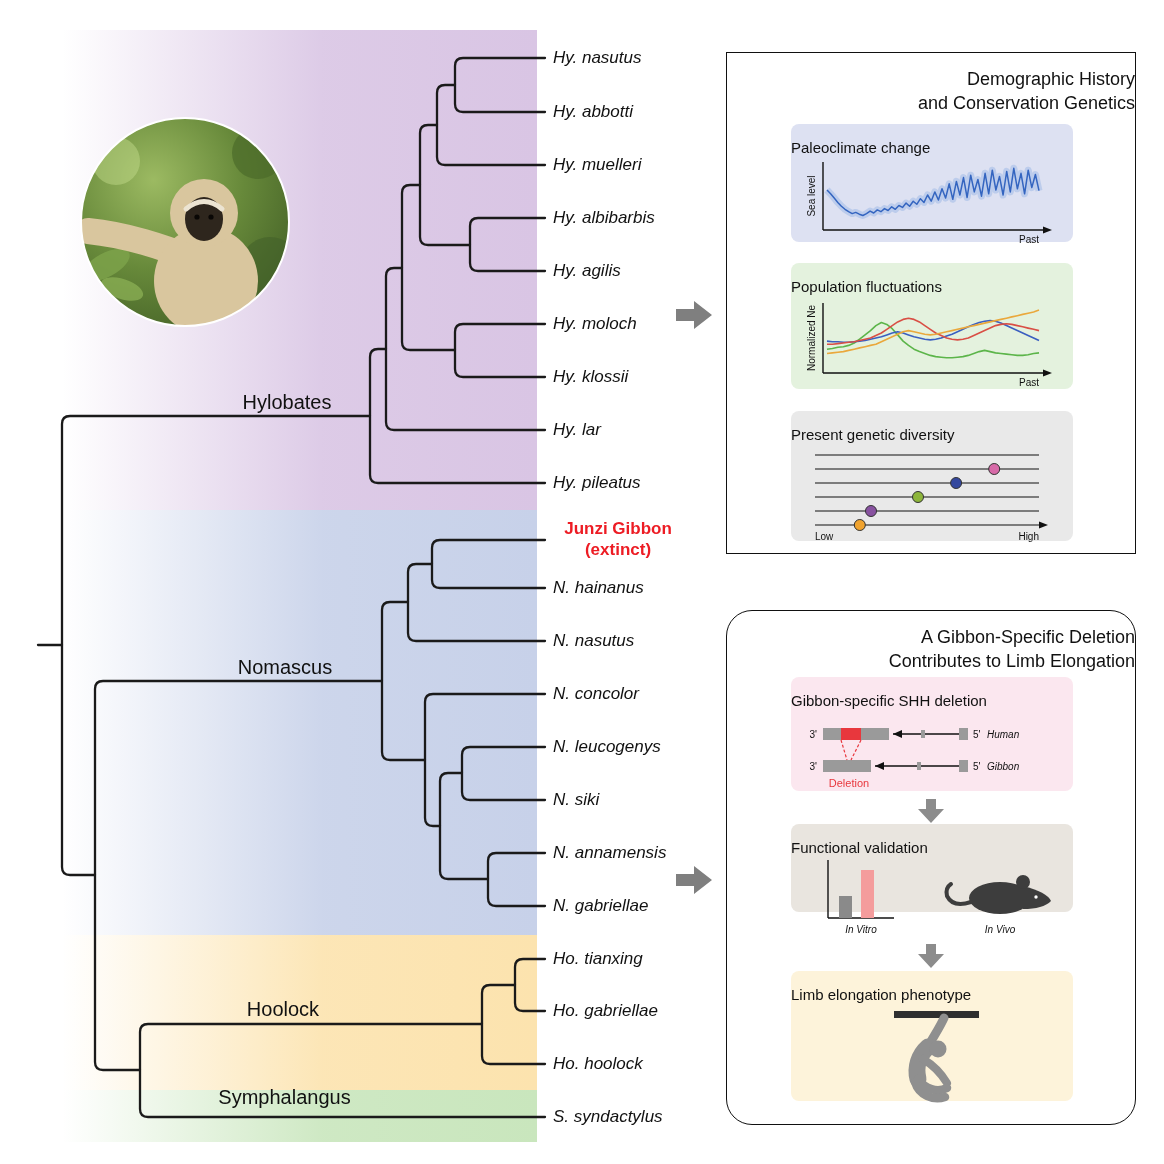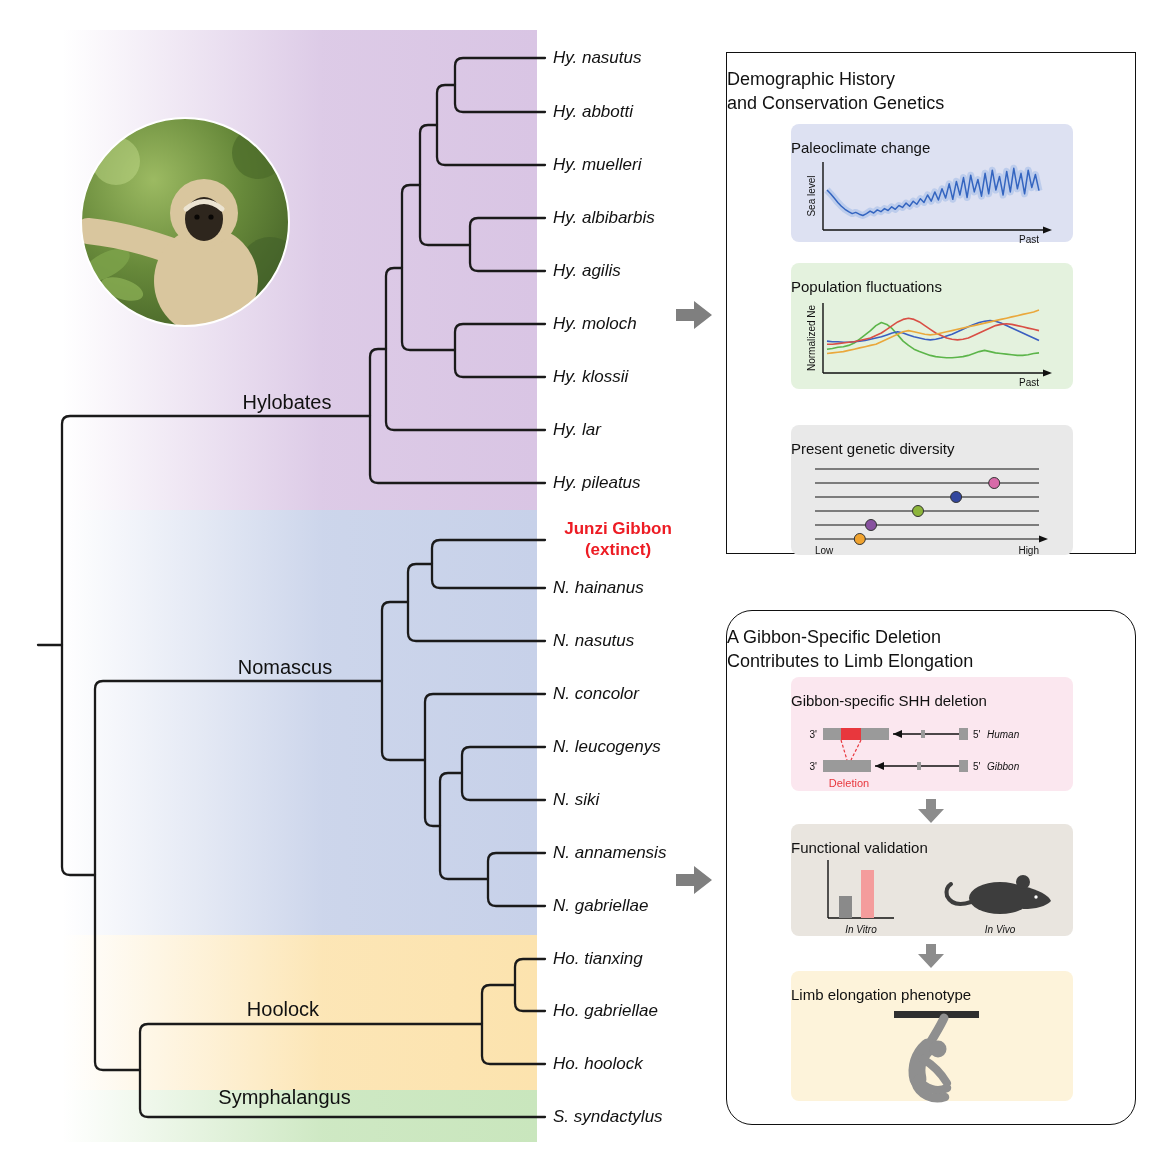--- a/index.html
+++ b/index.html
@@ -21,29 +21,29 @@
 
   .photo{position:absolute;left:80px;top:117px;width:210px;height:210px;}
 
   .flow-arrow-right{position:absolute;width:36px;height:28px;}
   #flow-arrow-1{left:676px;top:301px;}
   #flow-arrow-2{left:676px;top:866px;}
 
   .panel{position:absolute;left:726px;width:410px;background:#fff;border:1.6px solid #111;box-sizing:border-box;}
   #panel-demographic{top:52px;height:502px;}
   #panel-deletion{top:610px;height:515px;border-radius:26px;}
-  .panel-title{margin-top:14px;text-align:left;font-size:18px;line-height:24px;color:#111;}
+  .panel-title{margin-top:14px;text-align:right;font-size:18px;line-height:24px;color:#111;}
 
   .card{position:absolute;left:64px;width:282px;border-radius:8px;box-sizing:border-box;}
   .card-title{text-align:left;font-size:15px;color:#111;padding-top:15px;}
   #card-paleo{top:71px;height:118px;background:#dde1f2;}
   #card-pop{top:210px;height:126px;background:#e4f2de;}
-  #card-div{top:358px;height:130px;background:#e9e9e9;margin-top:14px;}
+  #card-div{top:358px;height:130px;background:#e9e9e9;}
   #card-shh{top:66px;height:114px;background:#fbe7ef;}
-  #card-val{top:213px;height:112px;background:#e9e5df;}
+  #card-val{top:213px;height:88px;background:#e9e5df;}
   #card-limb{top:360px;height:130px;background:#fdf3da;}
   .card svg{display:block;margin:0 auto;}
 
   .down-arrow{position:absolute;left:191px;width:26px;height:24px;}
   #down-arrow-1{top:188px;}
   #down-arrow-2{top:333px;}
 
   .axis-text{font-size:10px;fill:#111;font-family:"Liberation Sans",sans-serif;}
   .mini-italic{font-style:italic;}
 </style>

